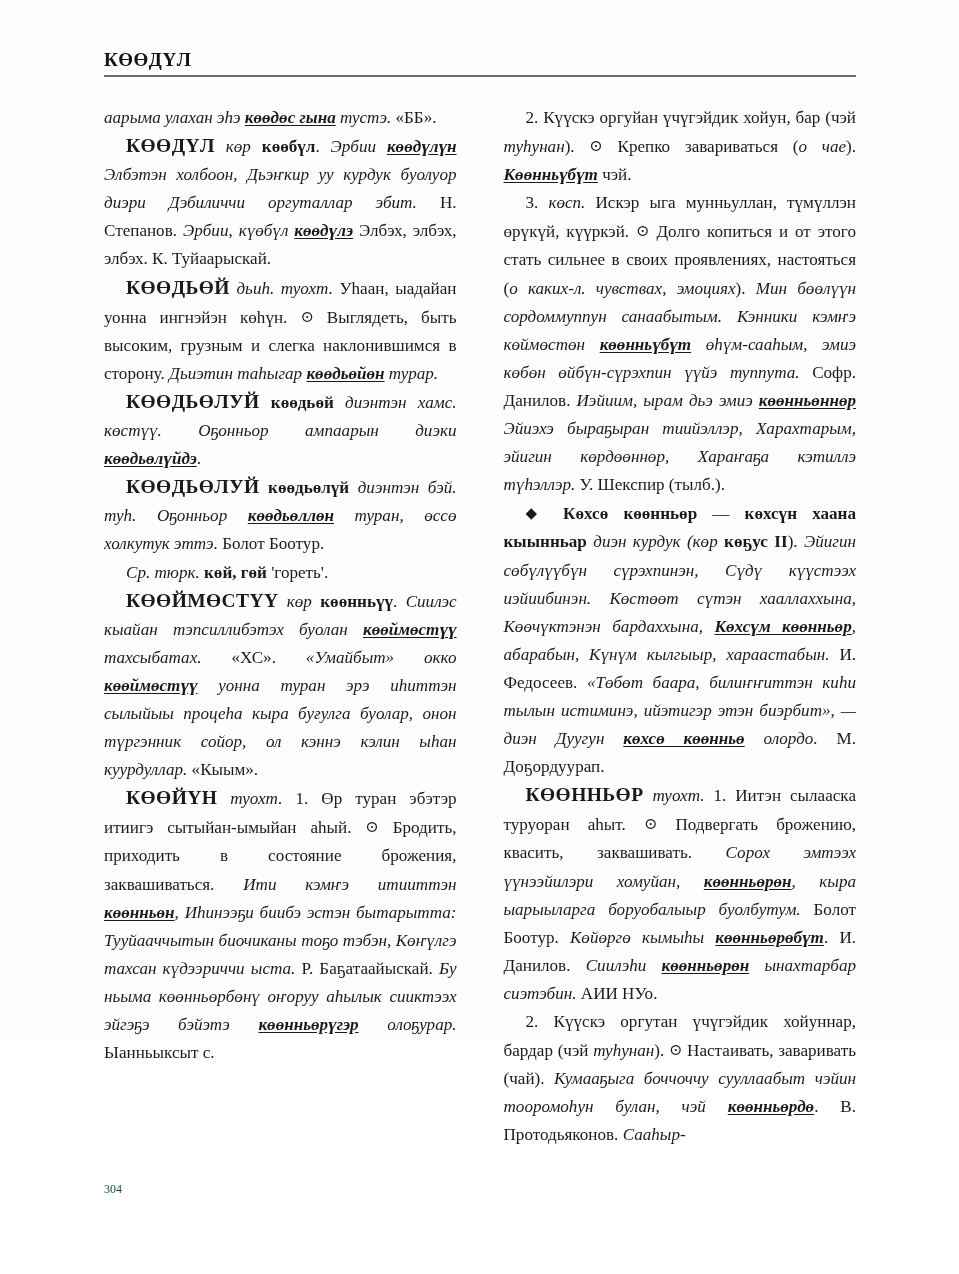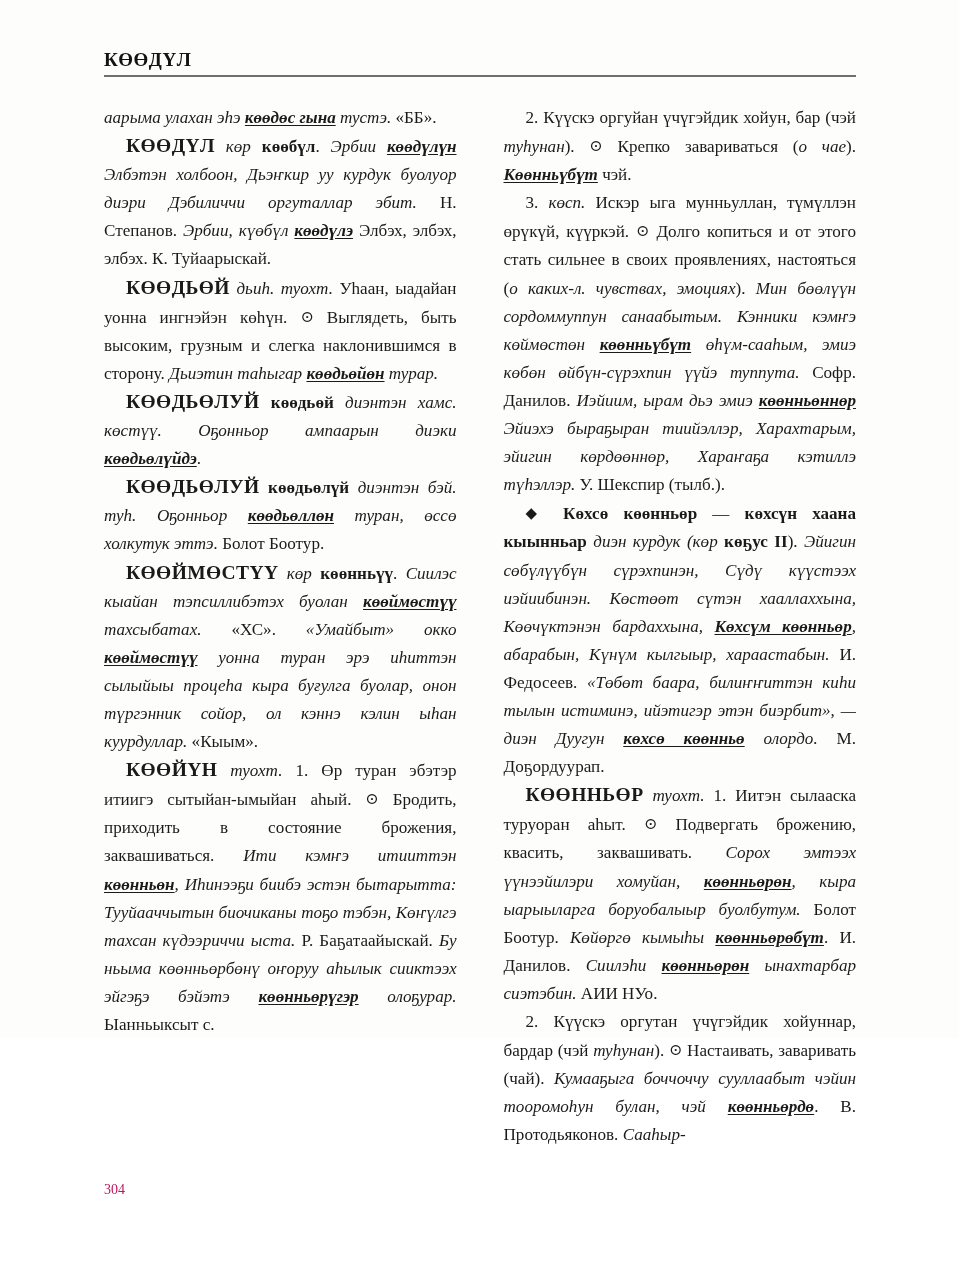--- a/index.html
+++ b/index.html
@@ -79,41 +79,42 @@
     vertical-align: 1px;
   }
   .lozenge {
     font-size: 15px;
     vertical-align: 1px;
   }
   .page-number {
     position: absolute;
     left: 104px;
     top: 1182px;
-    font-size: 14px;
-    color: #be185d;
+    font-size: 12px;
+    color: #14532d;
   }
 </style>
 </head>
 <body>
 
 <div class="page">
 
   <div class="page-header">
     <div class="running-head">КӨӨДҮЛ</div>
     <hr class="header-rule">
   </div>
 
   <div class="columns">
     <div class="col" id="col-left">
         <p class="para"><span class="it">аарыма улахан эһэ </span><span class="ui">көөдөс гына</span><span class="it"> тустэ. </span><span>«ББ».</span></p>
         <p class="para indent"><span class="hw">КӨӨДҮЛ</span><span class="it"> көр </span><span class="b">көөбүл</span><span>. </span><span class="it">Эрбии </span><span class="ui">көөдүлүн</span><span class="it"> Элбэтэн холбоон, Дьэҥкир уу курдук буолуор диэри Дэбиличчи оргуталлар эбит. </span><span>Н. Степанов. </span><span class="it">Эрбии, күөбүл </span><span class="ui">көөдүлэ</span><span> Элбэх, элбэх, элбэх. </span><span>К. Туйаарыскай.</span></p>
         <p class="para indent"><span class="hw">КӨӨДЬӨЙ</span><span class="it"> дьиһ. туохт. </span><span>Уһаан, ыадайан уонна ингнэйэн көһүн. </span><span class="sense-mark">⊙</span><span> Выглядеть, быть высоким, грузным и слегка наклонившимся в сторону. </span><span class="it">Дьиэтин таһыгар </span><span class="ui">көөдьөйөн</span><span class="it"> турар.</span></p>
         <p class="para indent"><span class="hw">КӨӨДЬӨЛУЙ</span><span class="b"> көөдьөй </span><span class="it">диэнтэн хамс. көстүү. </span><span class="it">Оҕонньор ампаарын диэки </span><span class="ui">көөдьөлүйдэ</span><span>.</span></p>
         <p class="para indent"><span class="hw">КӨӨДЬӨЛУЙ</span><span class="b"> көөдьөлүй </span><span class="it">диэнтэн бэй. туһ. </span><span class="it">Оҕонньор </span><span class="ui">көөдьөллөн</span><span class="it"> туран, өссө холкутук эттэ. </span><span>Болот Боотур.</span></p>
+        <p class="para indent"><span class="it">Ср. тюрк. </span><span class="b">көй, гөй </span><span>'гореть'.</span></p>
         <p class="para indent"><span class="hw">КӨӨЙМӨСТҮҮ</span><span class="it"> көр </span><span class="b">көөнньүү</span><span>. </span><span class="it">Сиилэс кыайан тэпсиллибэтэх буолан </span><span class="ui">көөймөстүү</span><span class="it"> тахсыбатах. </span><span>«ХС». </span><span class="it">«Умайбыт» окко </span><span class="ui">көөймөстүү</span><span class="it"> уонна туран эрэ иһиттэн сылыйыы процеһа кыра буғулга буолар, онон түргэнник сойор, ол кэннэ кэлин ыһан куурдуллар. </span><span>«Кыым».</span></p>
         <p class="para indent"><span class="hw">КӨӨЙҮН</span><span class="it"> туохт. </span><span>1. </span><span>Өр туран эбэтэр итиигэ сытыйан-ымыйан аһый. </span><span class="sense-mark">⊙</span><span> Бродить, приходить в состояние брожения, заквашиваться. </span><span class="it">Ити кэмҥэ итииттэн </span><span class="ui">көөнньөн</span><span class="it">, Иһинээҕи биибэ эстэн бытарытта: Тууйааччытын биочиканы тоҕо тэбэн, Көҥүлгэ тахсан күдээриччи ыста. </span><span>Р. Баҕатаайыскай. </span><span class="it">Бу ньыма көөнньөрбөнү оҥоруу аһылык сииктээх эйгэҕэ бэйэтэ </span><span class="ui">көөнньөрүгэр</span><span class="it"> олоҕурар. </span><span>Ыанньыксыт с.</span></p>
       </div>
     <div class="col" id="col-right">
         <p class="para indent"><span>2. </span><span>Күүскэ оргуйан үчүгэйдик хойун, бар (чэй </span><span class="it">туһунан</span><span>). </span><span class="sense-mark">⊙</span><span> Крепко завариваться (</span><span class="it">о чае</span><span>). </span><span class="ui">Көөнньүбүт</span><span> чэй.</span></p>
         <p class="para indent"><span>3. </span><span class="it">көсп. </span><span>Искэр ыга мунньуллан, түмүллэн өрүкүй, күүркэй. </span><span class="sense-mark">⊙</span><span> Долго копиться и от этого стать сильнее в своих проявлениях, настояться (</span><span class="it">о каких-л. чувствах, эмоциях</span><span>). </span><span class="it">Мин бөөлүүн сордоммуппун санаабытым. Кэнники кэмҥэ көймөстөн </span><span class="ui">көөнньүбүт</span><span class="it"> өһүм-сааһым, эмиэ көбөн өйбүн-сүрэхпин үүйэ туппута. </span><span>Софр. Данилов. </span><span class="it">Иэйиим, ырам дьэ эмиэ </span><span class="ui">көөнньөннөр</span><span class="it"> Эйиэхэ быраҕыран тиийэллэр, Харахтарым, эйигин көрдөөннөр, Хараҥаҕа кэтиллэ түһэллэр. </span><span>У. Шекспир (тылб.).</span></p>
         <p class="para indent"><span class="lozenge">◆</span><span class="b"> Көхсө көөнньөр </span><span>— </span><span class="b">көхсүн хаана кыынньар </span><span class="it">диэн курдук (көр </span><span class="b">көҕус II</span><span>). </span><span class="it">Эйигин сөбүлүүбүн сүрэхпинэн, Сүдү күүстээх иэйиибинэн. Көстөөт сүтэн хааллаххына, Көөчүктэнэн бардаххына, </span><span class="ui">Көхсүм көөнньөр</span><span class="it">, абарабын, Күнүм кылгыыр, хараастабын. </span><span>И. Федосеев. </span><span class="it">«Төбөт баара, билиҥҥиттэн киһи тылын истиминэ, ийэтигэр этэн биэрбит», — диэн Дуугун </span><span class="ui">көхсө көөнньө</span><span class="it"> олордо. </span><span>М. Доҕордуурап.</span></p>
         <p class="para indent"><span class="hw">КӨӨННЬӨР</span><span class="it"> туохт. </span><span>1. </span><span>Иитэн сылааска туруоран аһыт. </span><span class="sense-mark">⊙</span><span> Подвергать брожению, квасить, заквашивать. </span><span class="it">Сорох эмтээх үүнээйилэри хомуйан, </span><span class="ui">көөнньөрөн</span><span class="it">, кыра ыарыыларга боруобалыыр буолбутум. </span><span>Болот Боотур. </span><span class="it">Көйөргө кымыһы </span><span class="ui">көөнньөрөбүт</span><span>. </span><span>И. Данилов. </span><span class="it">Сиилэһи </span><span class="ui">көөнньөрөн</span><span class="it"> ынахтарбар сиэтэбин. </span><span>АИИ НУо.</span></p>
         <p class="para indent"><span>2. </span><span>Күүскэ оргутан үчүгэйдик хойуннар, бардар (чэй </span><span class="it">туһунан</span><span>). </span><span class="sense-mark">⊙</span><span> Настаивать, заваривать (чай). </span><span class="it">Кумааҕыга боччоччу сууллаабыт чэйин тооромоһун булан, чэй </span><span class="ui">көөнньөрдө</span><span>. </span><span>В. Протодьяконов. </span><span class="it">Сааһыр-</span></p>
       </div>

